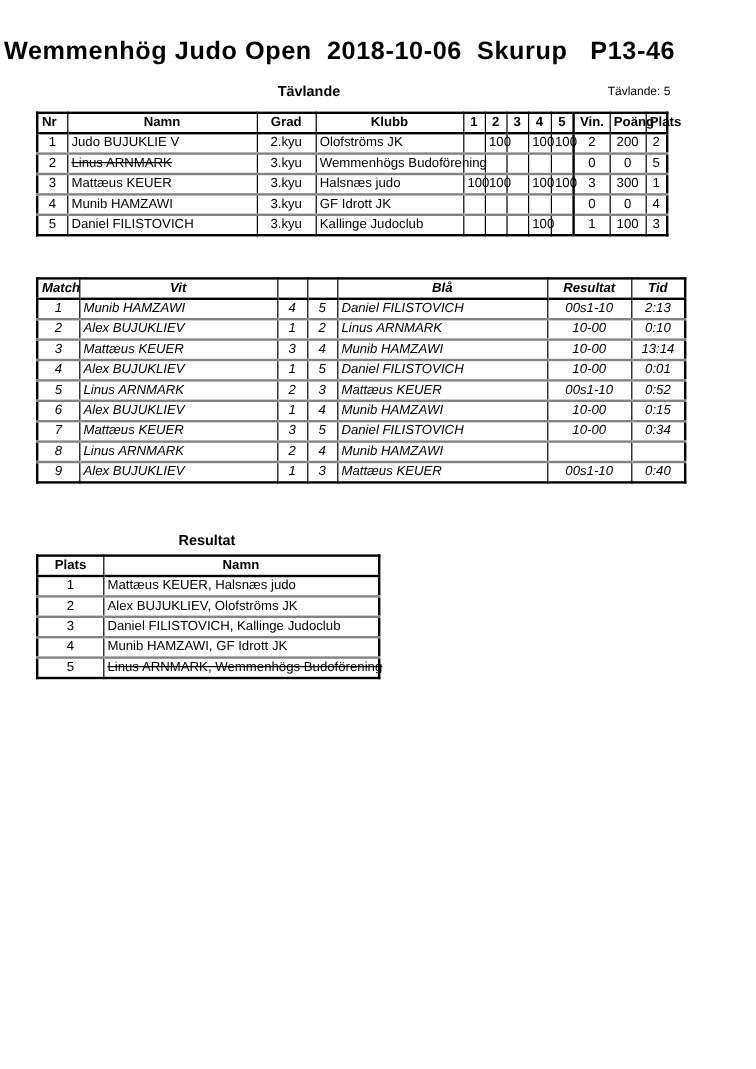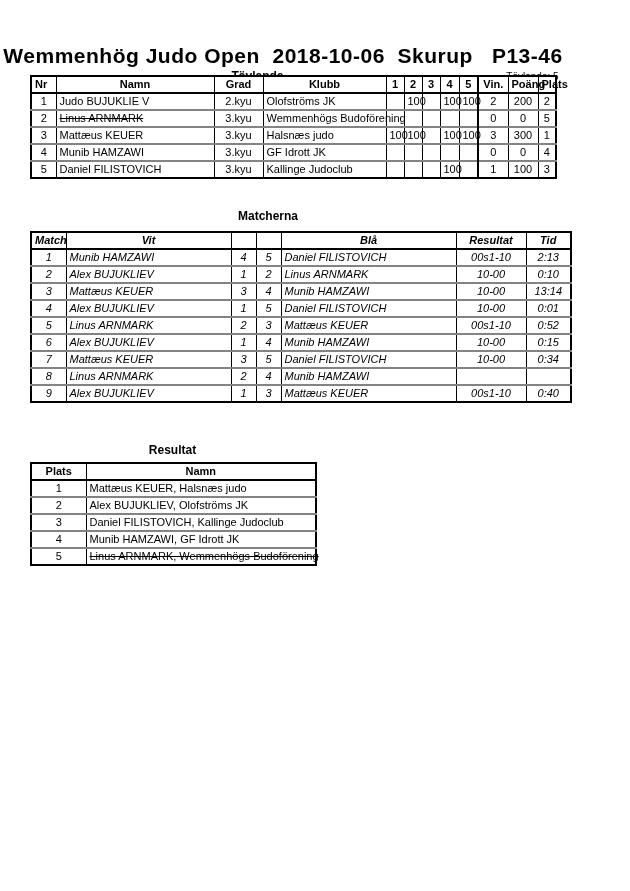--- a/index.html
+++ b/index.html
@@ -1,31 +1,31 @@
 <!DOCTYPE html>
 <html><head>
 <meta charset="utf-8">
 <style>
   html,body { margin:0; padding:0; background:#fff; }
   .page {
     position:relative; width:630px; height:891px; background:#fff;
     font-family:"Liberation Sans","DejaVu Sans",sans-serif; color:#000;
   }
   .doc-title {
-    position:absolute; top:44px; left:0; width:566px; text-align:center;
+    position:absolute; top:31px; left:0; width:566px; text-align:center;
     font-size:21px; font-weight:bold; white-space:pre; letter-spacing:0.5px;
   }
   .section-heading { position:absolute; font-size:12px; font-weight:bold; text-align:center; }
   .h-tavlande  { top:69px;  left:30px; width:455px; }
   .h-matcherna { top:209px; left:30px; width:476px; }
   .h-resultat  { top:443px; left:30px; width:285px; }
   .count-label { position:absolute; top:71px; left:480px; width:105px; text-align:center; font-size:10px; }
 
   table { border-collapse:collapse; table-layout:fixed; font-size:11px; position:absolute; background:#fff; }
-  .t-competitors { top:75px;  left:30px; width:525px; }
+  .t-competitors { top:93px;  left:30px; width:525px; }
   .t-matches     { top:231px; left:30px; width:540px;font-style:italic; }
   .t-results     { top:462px; left:30px; width:285px; }
 
   table { border:2px solid #000; }
   th, td {
     height:15px; line-height:15px; padding:0 3px; white-space:nowrap;
     border-left:1px solid #000; overflow:visible; font-weight:normal;
   }
   th { font-weight:bold; }
   tr > th:first-child, tr > td:first-child { border-left:none; }
@@ -144,21 +144,20 @@
         <td class="c"></td>
         <td class="c">100</td>
         <td class="c"></td>
         <td class="c thick-l">1</td>
         <td class="c">100</td>
         <td class="c">3</td>
       </tr>
     </tbody>
   </table>
 
-  <div class="section-heading h-matcherna">Matcherna</div>
 
   <table class="t-matches">
     <colgroup>
       <col style="width:35px">
         <col style="width:165px">
         <col style="width:25px">
         <col style="width:25px">
       <col style="width:175px">
         <col style="width:70px">
         <col style="width:45px">

